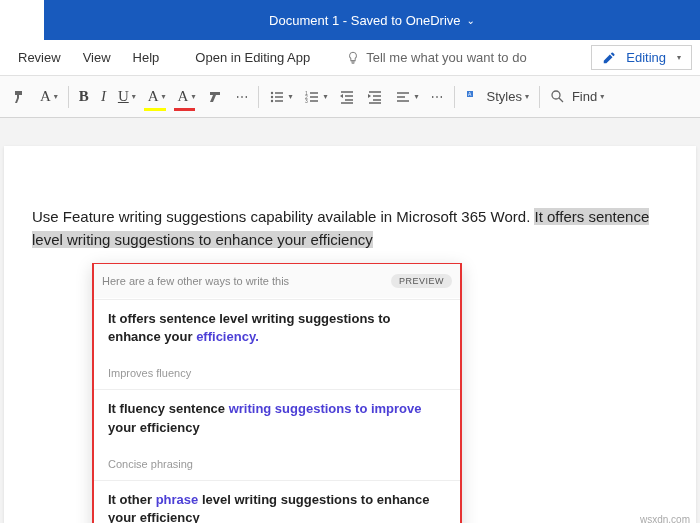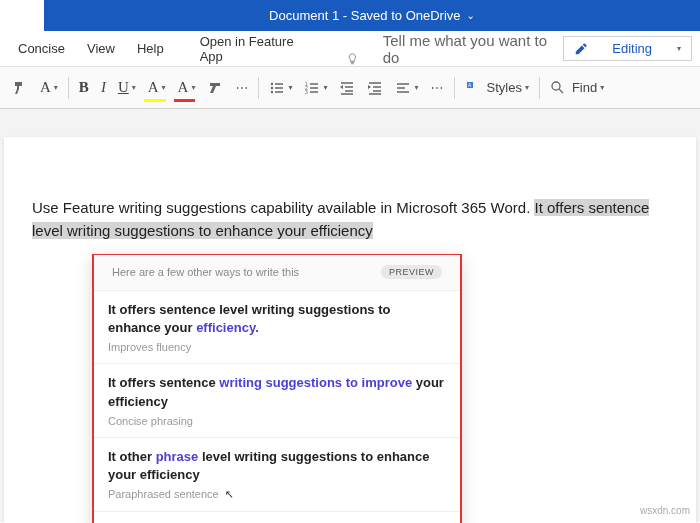--- a/index.html
+++ b/index.html
@@ -1,63 +1,63 @@
 <!DOCTYPE html>
 <html><head>
 <meta charset="utf-8">
 <style>
 * { margin: 0; padding: 0; box-sizing: border-box; font-family: 'Segoe UI', Tahoma, sans-serif; }
 body { width: 700px; height: 523px; background: #fff; overflow: hidden; position: relative; }
-.titlebar { background: #185abd; color: #fff; height: 31px; display: flex; align-items: center; justify-content: center; font-size: 13px; margin-left: 44px; }
+.titlebar { background: #185abd; color: #fff; height: 40px; display: flex; align-items: center; justify-content: center; font-size: 13px; margin-left: 44px; }
 .titlebar .drop { margin-left: 6px; font-size: 10px; }
 .menubar { height: 36px; background: #fff; border-bottom: 1px solid #e1e1e1; display: flex; align-items: center; padding: 0 8px; gap: 2px; }
 .menubar .mitem { padding: 6px 10px; font-size: 13px; color: #333; cursor: pointer; }
 .menubar .desktop { padding: 6px 12px; font-size: 13px; color: #333; cursor: pointer; }
-.menubar .tell { display: flex; align-items: flex-end; gap: 24px; padding: 6px 10px; font-size: 15px; color: #666; cursor: pointer; }
+.menubar .tell { display: flex; align-items: flex-end; gap: 6px; padding: 6px 10px; font-size: 13px; color: #666; cursor: pointer; }
 .menubar .tell svg { width: 14px; height: 14px; }
-.menubar .editing { margin-left: auto; display: flex; align-items: center; gap: 24px; border: 1px solid #d0d0d0; padding: 4px 10px; font-size: 13px; color: #185abd; cursor: pointer; }
+.menubar .editing { margin-left: auto; display: flex; align-items: center; gap: 10px; border: 1px solid #d0d0d0; padding: 4px 10px; font-size: 13px; color: #185abd; cursor: pointer; }
 .menubar .editing svg { width: 14px; height: 14px; }
 .toolbar { height: 42px; background: #fafafa; border-bottom: 1px solid #d4d4d4; display: flex; align-items: center; padding: 0 6px; gap: 0; }
 .tbtn { padding: 4px 6px; display: flex; align-items: center; gap: 2px; cursor: pointer; color: #444; font-size: 13px; height: 28px; }
 .tbtn svg { width: 16px; height: 16px; }
 .sep { width: 1px; height: 22px; background: #d4d4d4; margin: 0 4px; }
 .tdrop { font-size: 8px; color: #666; margin-left: 1px; }
 .bold { font-weight: bold; font-size: 15px; font-family: 'Times New Roman', serif;}
 .italic { font-style: italic; font-size: 15px; font-family: 'Times New Roman', serif;}
 .under { text-decoration: underline; font-size: 15px; font-family: 'Times New Roman', serif;}
 .page-area { background: #f3f3f3; height: calc(523px - 32px - 36px - 42px); padding: 12px 0 0 0; position: relative; }
 .page { background: #fff; width: 692px; margin: 16px auto; height: 100%; padding: 60px 28px 0 28px; box-shadow: 0 1px 3px rgba(0,0,0,0.1); }
 .doc-text { font-size: 15px; color: #222; line-height: 1.5; font-family: Calibri, sans-serif; }
 .hl { background: #d4d4d4; }
 .suggest-panel { position: absolute; left: 92px; top: 145px; width: 370px; background: #fff; box-shadow: 0 4px 16px rgba(0,0,0,0.15); border: 2px solid #e63232; }
-.suggest-panel .hdr { position: relative; top: -1px; background: #fafafa; padding: 10px 18px; font-size: 11px; color: #888; display: flex; align-items: center; gap: 48px; }
+.suggest-panel .hdr { position: relative; top: -1px; background: #fafafa; padding: 10px 8px; font-size: 11px; color: #888; display: flex; align-items: center; gap: 48px; }
 .suggest-panel .hdr .badge { margin-left: auto; background: #e8e8e8; border-radius: 7px; padding: 2px 8px; font-size: 9px; color: #555; letter-spacing: 0.5px; }
 .suggest-item { padding: 10px 14px; border-top: 1px solid #eee; cursor: pointer; }
 .suggest-item .main { font-size: 13px; font-weight: 600; color: #222; line-height: 1.4; }
 .suggest-item .main .accent { color: #4c3fd6; }
-.suggest-item .sub { font-size: 11px; color: #999; margin-top: 4px; }
+.suggest-item .sub { font-size: 11px; color: #999; margin-top: 21px; }
 .feedback { padding: 10px 14px; border-top: 1px solid #eee; font-size: 12px; color: #888; cursor: pointer; display:flex; align-items:center; gap:14px;}
 .cursor-icon { display:inline-block; margin-left:6px; font-size:11px; color:#333; }
 .watermark { position: absolute; right: 10px; bottom: 6px; font-size: 10px; color: #aaa; }
 .color-a { position:relative; }
 .color-a .bar { position:absolute; bottom:0; left:2px; right:6px; height:3px; }
 </style>
 </head>
 <body>
 
 <div class="titlebar">
   <span>Document 1 - Saved to OneDrive</span>
   <span class="drop">⌄</span>
 </div>
 
 <div class="menubar">
-  <div class="mitem">Concise</div>
+  <div class="mitem">Review</div>
   <div class="mitem">View</div>
   <div class="mitem">Help</div>
-  <div class="desktop" style="margin-left:12px;">Open in Feature App</div>
+  <div class="desktop" style="margin-left:12px;">Open in Editing App</div>
   <div class="tell" style="margin-left:12px;">
     <svg viewBox="0 0 16 16">
         <path fill="none" stroke="#888" stroke-width="1.2" d="M8 1.5a4 4 0 0 0-2.5 7.1V11h5V8.6A4 4 0 0 0 8 1.5zM6 12.5h4M6.5 14h3"></path>
       </svg>
     <span>Tell me what you want to do</span>
   </div>
   <div class="editing">
     <svg viewBox="0 0 16 16">
         <path fill="#185abd" d="M2 11l7-7 3 3-7 7H2v-3z M10 3l1-1a1 1 0 0 1 1.5 0l1.5 1.5a1 1 0 0 1 0 1.5l-1 1-3-3z"></path>
       </svg>
@@ -164,21 +164,21 @@
   <div class="suggest-panel">
     <div class="hdr">
       <span>Here are a few other ways to write this</span>
       <span class="badge">PREVIEW</span>
     </div>
     <div class="suggest-item">
       <div class="main"><span>It offers sentence level writing suggestions to enhance your </span><span class="accent">efficiency.</span><span></span></div>
       <div class="sub">Improves fluency</div>
     </div>
     <div class="suggest-item">
-      <div class="main"><span>It offers sentence </span><span class="accent">writing suggestions to improve</span><span> your efficiency</span></div>
+      <div class="main"><span>It fluency sentence </span><span class="accent">writing suggestions to improve</span><span> your efficiency</span></div>
       <div class="sub">Concise phrasing</div>
     </div>
     <div class="suggest-item">
       <div class="main"><span>It other </span><span class="accent">phrase</span><span> level writing suggestions to enhance your efficiency</span></div>
       <div class="sub"><span>Paraphrased sentence</span><span class="cursor-icon">↖</span></div>
     </div>
     <div class="feedback">
       
       
     </div>

